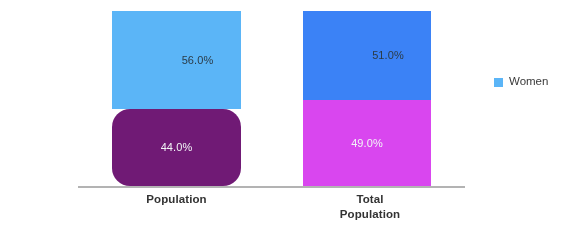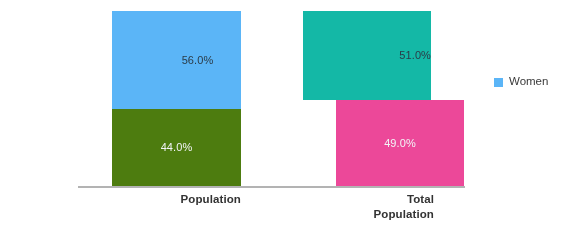--- a/index.html
+++ b/index.html
@@ -74,21 +74,21 @@
     line-height: 1;
     white-space: nowrap;
   }
   .seg-women .seg-label { color: #2b3b47; margin-left: 42px; }
   .seg-men   .seg-label { color: #f2f5f7; }
 
   
   .cat-label {
     position: absolute;
     top: 192px;
-    text-align: right;
+    text-align: center;
     font-size: 11.5px;
     font-weight: bold;
     color: #333333;
     line-height: 15px;
     letter-spacing: 0.1px;
   }
   .cat-label.cat-1 { left: 112px; width: 129px; }
   .cat-label.cat-2 { left: 306px; width: 128px; }
   .cat-label .line { display: block; }
 
@@ -125,32 +125,32 @@
 
 <div id="chart-root">
 
   <div class="plot-area">
 
     <div class="bar-group bar-1">
       <div class="bar-stack">
         <div class="bar-segment seg-women" style="height: 56%; background: rgb(91, 181, 247);">
           <span class="seg-label" style="color: rgb(43, 59, 71);">56.0%</span>
         </div>
-        <div class="bar-segment seg-men" style="height: 44%; background: #4d7c0f;">
+        <div class="bar-segment seg-men" style="height: 44%; background: #701a75; border-radius: 18px;">
           <span class="seg-label" style="color: rgb(242, 245, 247);">44.0%</span>
         </div>
       </div>
     </div>
 
     <div class="bar-group bar-2">
       <div class="bar-stack">
-        <div class="bar-segment seg-women" style="height: 51%; background: #14b8a6; justify-content: flex-end;">
+        <div class="bar-segment seg-women" style="height: 51%; background: #3b82f6;">
           <span class="seg-label" style="color: rgb(43, 59, 71);">51.0%</span>
         </div>
-        <div class="bar-segment seg-men" style="height: 49%; background: #ec4899; margin-left: 33px;">
+        <div class="bar-segment seg-men" style="height: 49%; background: #d946ef;">
           <span class="seg-label" style="color: rgb(242, 245, 247);">49.0%</span>
         </div>
       </div>
     </div>
 
     <div class="axis-line" style="background: rgb(179, 179, 179);"></div>
 
     <div class="cat-label cat-1" style="color: rgb(51, 51, 51);">
       <span class="line">Population</span>
     </div>

